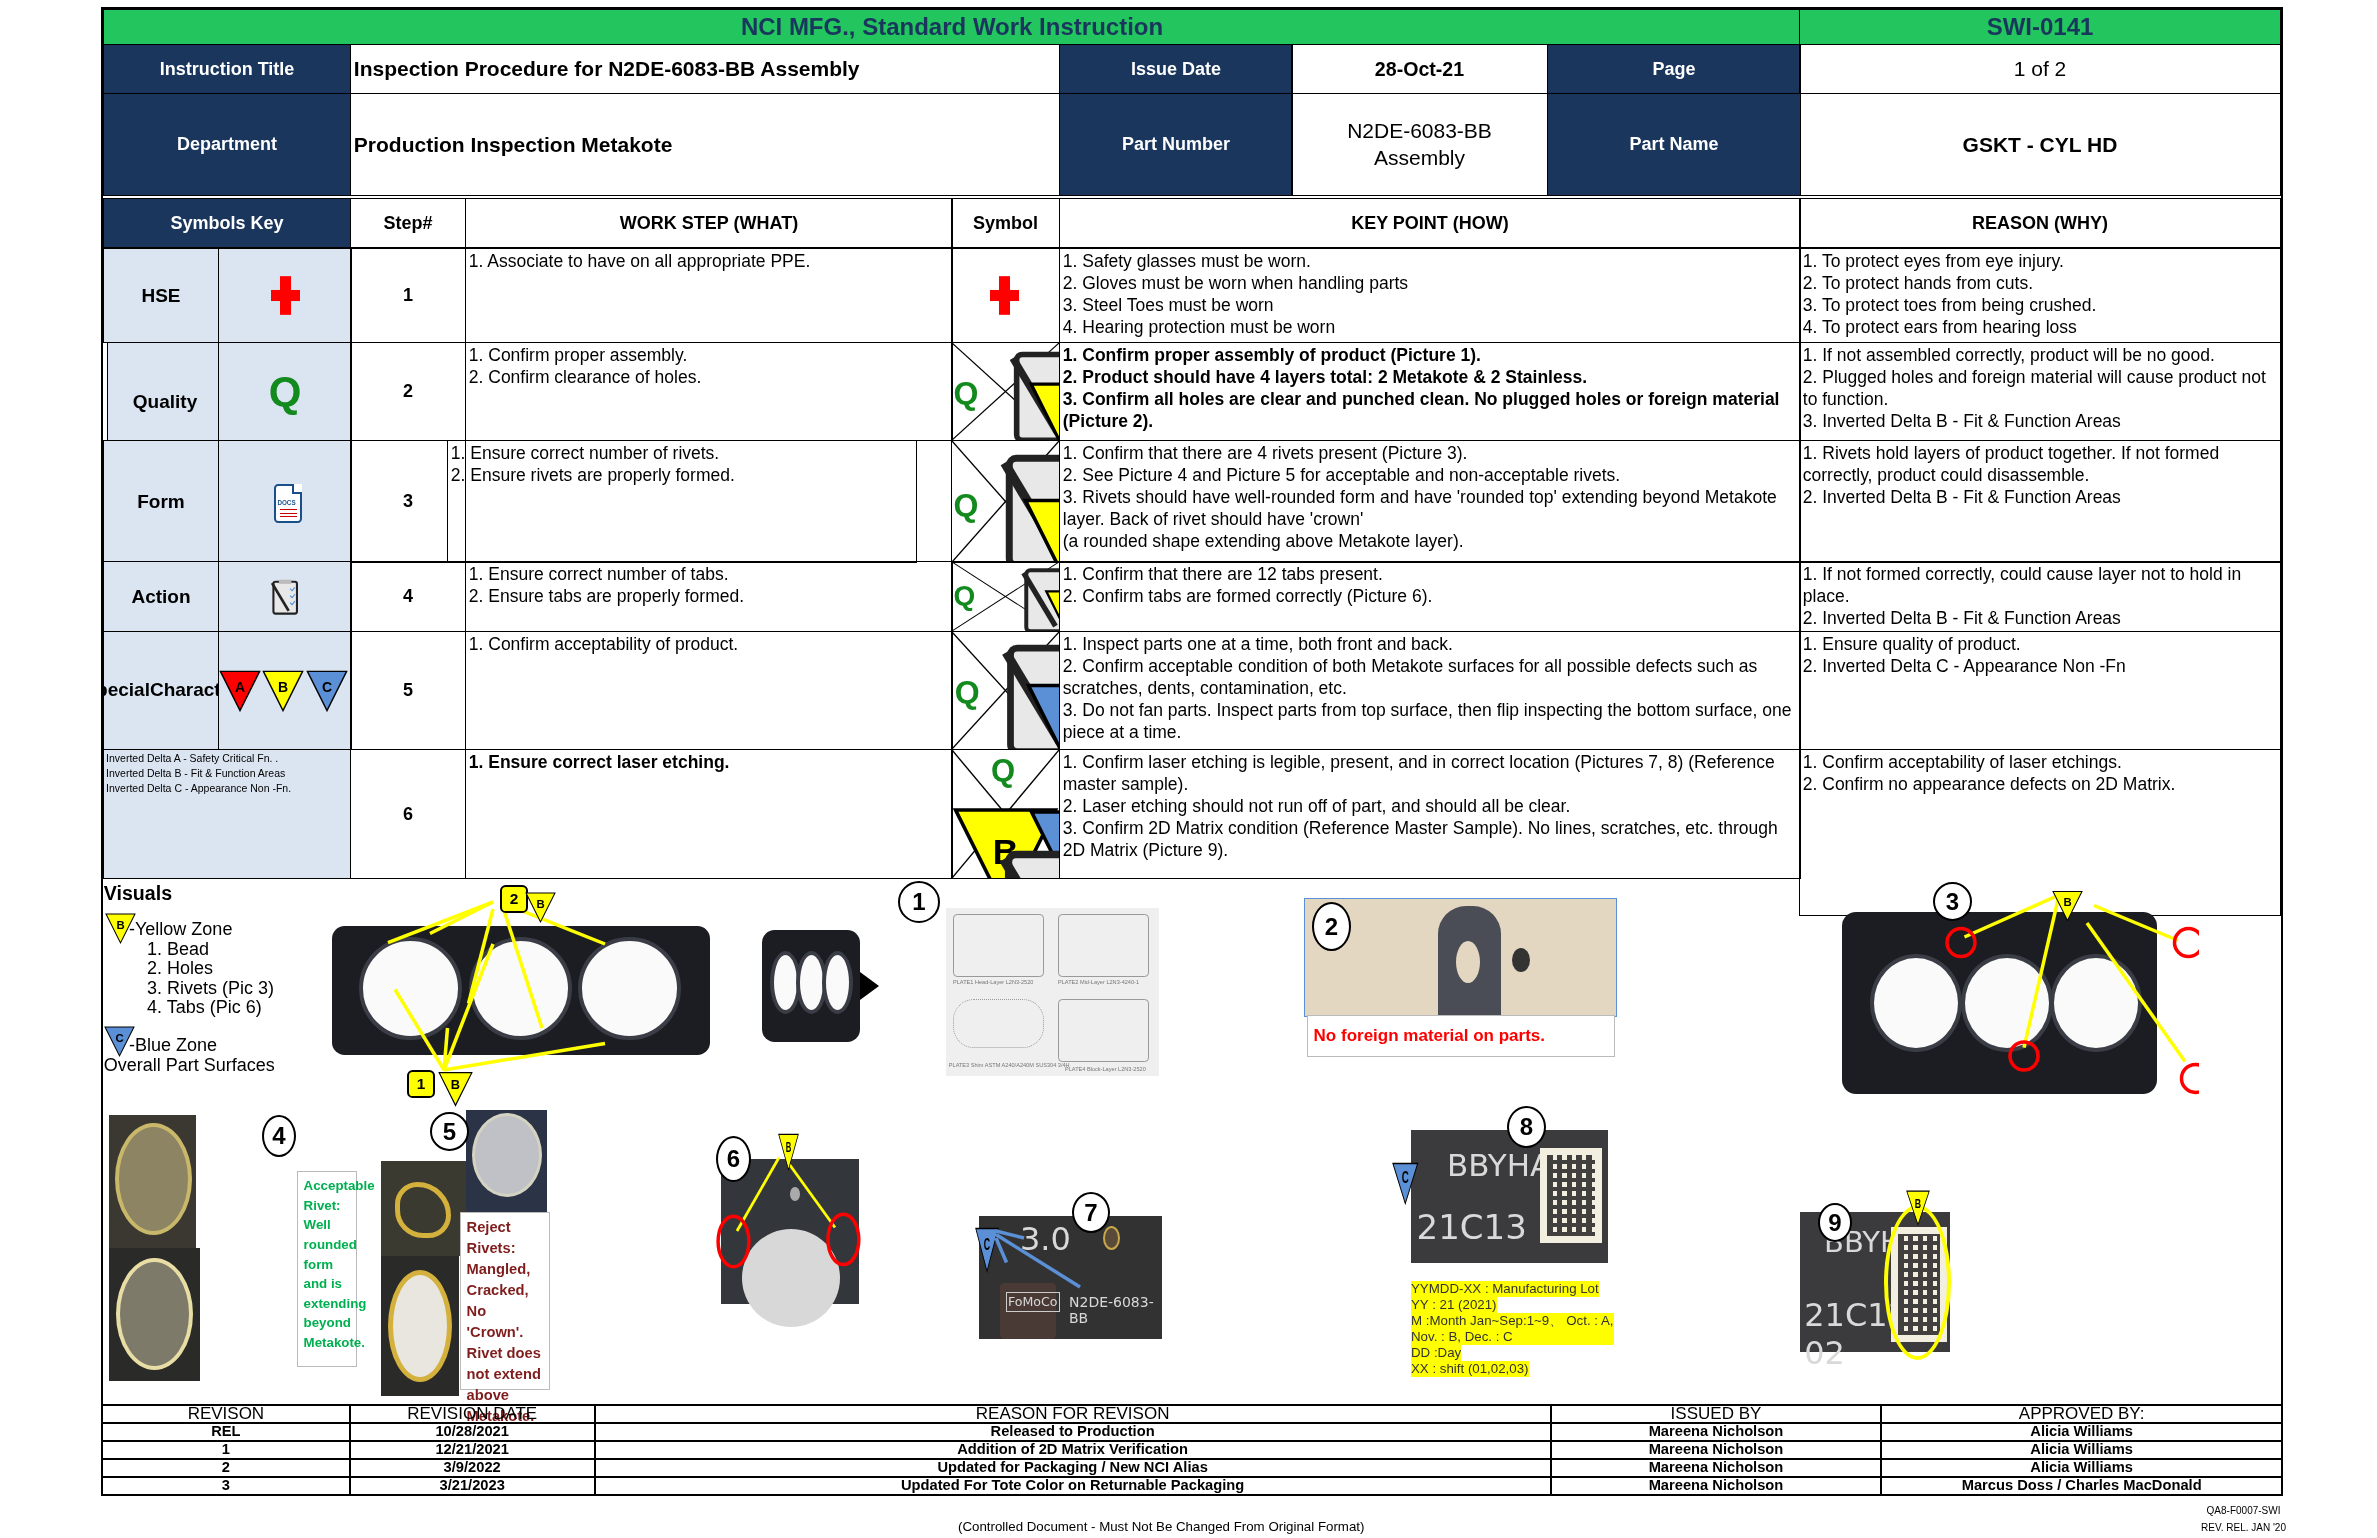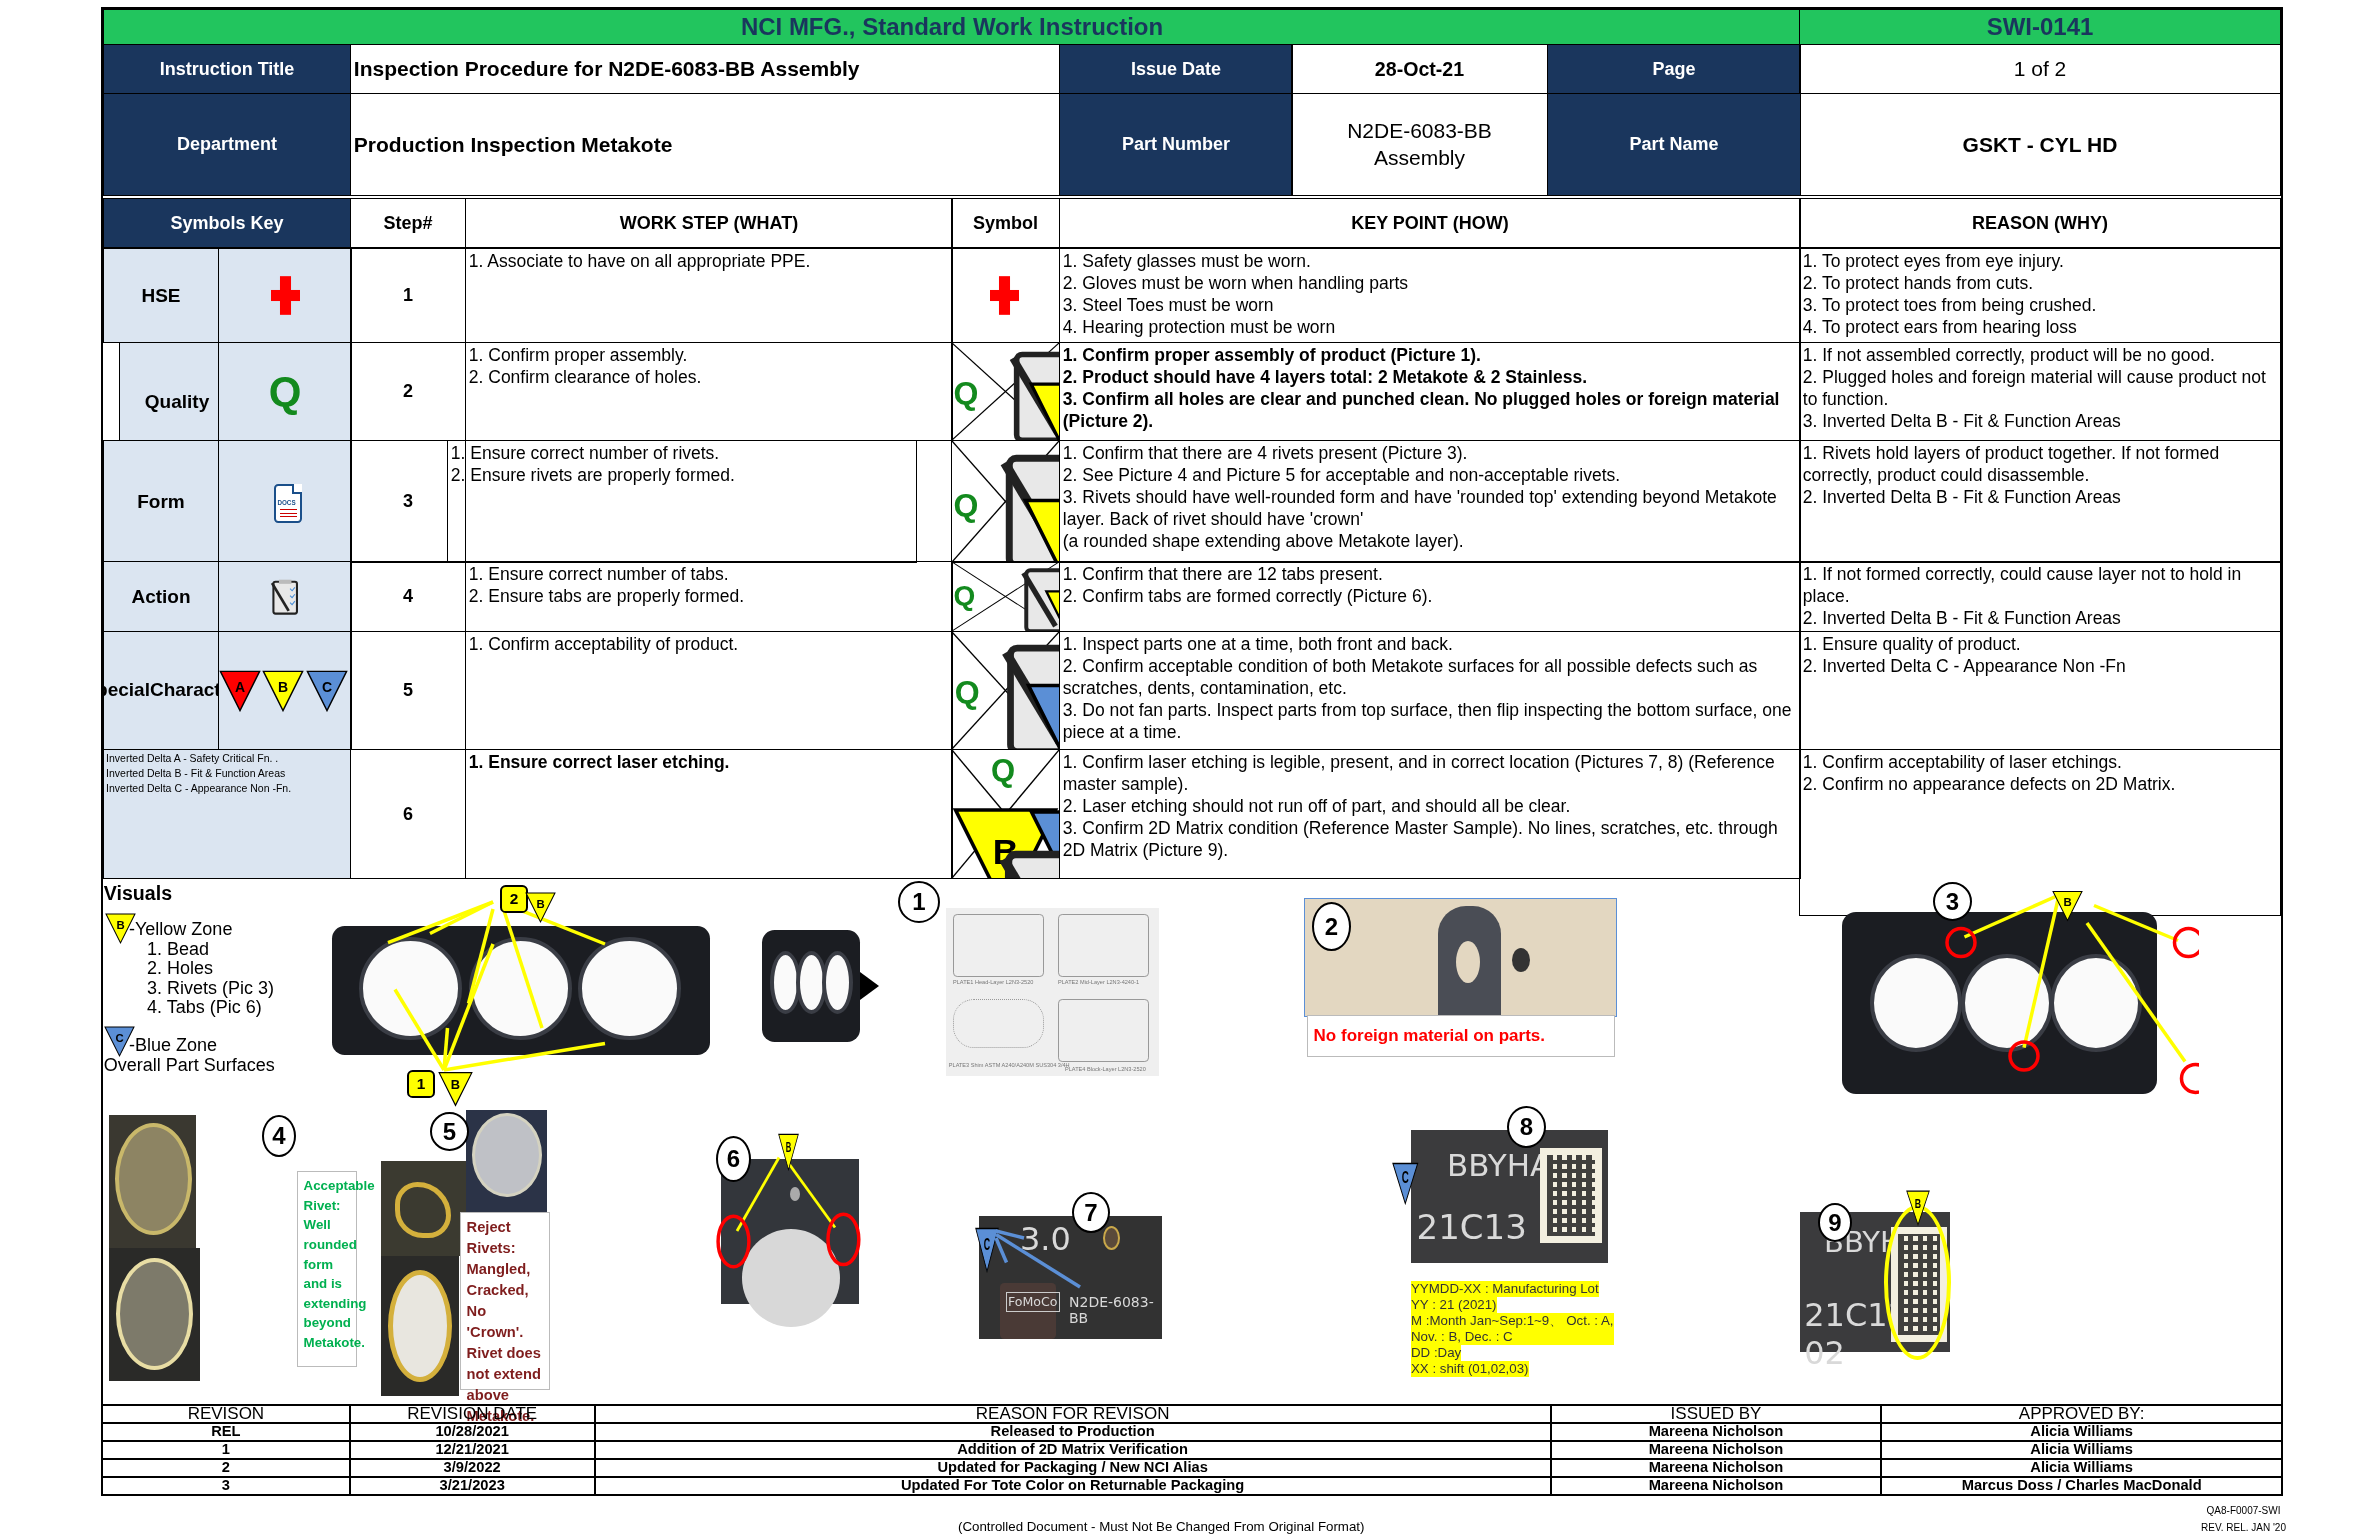--- a/index.html
+++ b/index.html
@@ -97,21 +97,21 @@
   <div class="c center hdr" style="left:956px;top:189px;width:742px;height:50px;">KEY POINT (HOW)</div>
   <div class="c center hdr" style="left:1696px;top:189px;width:482px;height:50px;">REASON (WHY)</div>
 
   <div class="c lb center keyname" style="left:0;top:239px;width:116px;height:95px;">HSE</div>
   <div class="c lb" style="left:115px;top:239px;width:134px;height:95px;">
     <svg style="position:absolute;left:52px;top:26.6px" width="29" height="39" viewBox="0 0 42 56">
         <rect x="13" y="0" width="16" height="56" fill="#ff0000"></rect>
         <rect x="0" y="20" width="42" height="16" fill="#ff0000"></rect>
       </svg>
   </div>
-  <div class="c lb center keyname" style="left:16px;top:333px;width:116px;height:119px;">Quality</div>
+  <div class="c lb center keyname" style="left:4px;top:333px;width:116px;height:119px;">Quality</div>
   <div class="c lb center" style="left:115px;top:333px;width:134px;height:99px;">
     <span class="q" style="font-size:42px">Q</span>
   </div>
   <div class="c lb center keyname" style="left:0;top:431px;width:116px;height:123px;">Form</div>
   <div class="c lb" style="left:115px;top:431px;width:134px;height:123px;">
     <div style="position:absolute;left:55px;top:43px;width:28px;height:39px;border:2.1px solid #1a4f8a;border-radius:4.2px;background:#fff;">
       <div style="position:absolute;right:-2.1px;top:-2.1px;width:9.8px;height:9.8px;background:#fff;border-left:2.1px solid #1a4f8a;border-bottom:2.1px solid #1a4f8a;"></div>
       <span style="position:absolute;left:1.4px;top:12.6px;font-size:6.3px;font-weight:bold;color:#1a4f8a;">DOCS</span>
       <div style="position:absolute;left:3.5px;right:3.5px;top:23px;height:1.4px;background:#c00;"></div>
       <div style="position:absolute;left:3.5px;right:3.5px;top:26.6px;height:1.4px;background:#c00;"></div>

